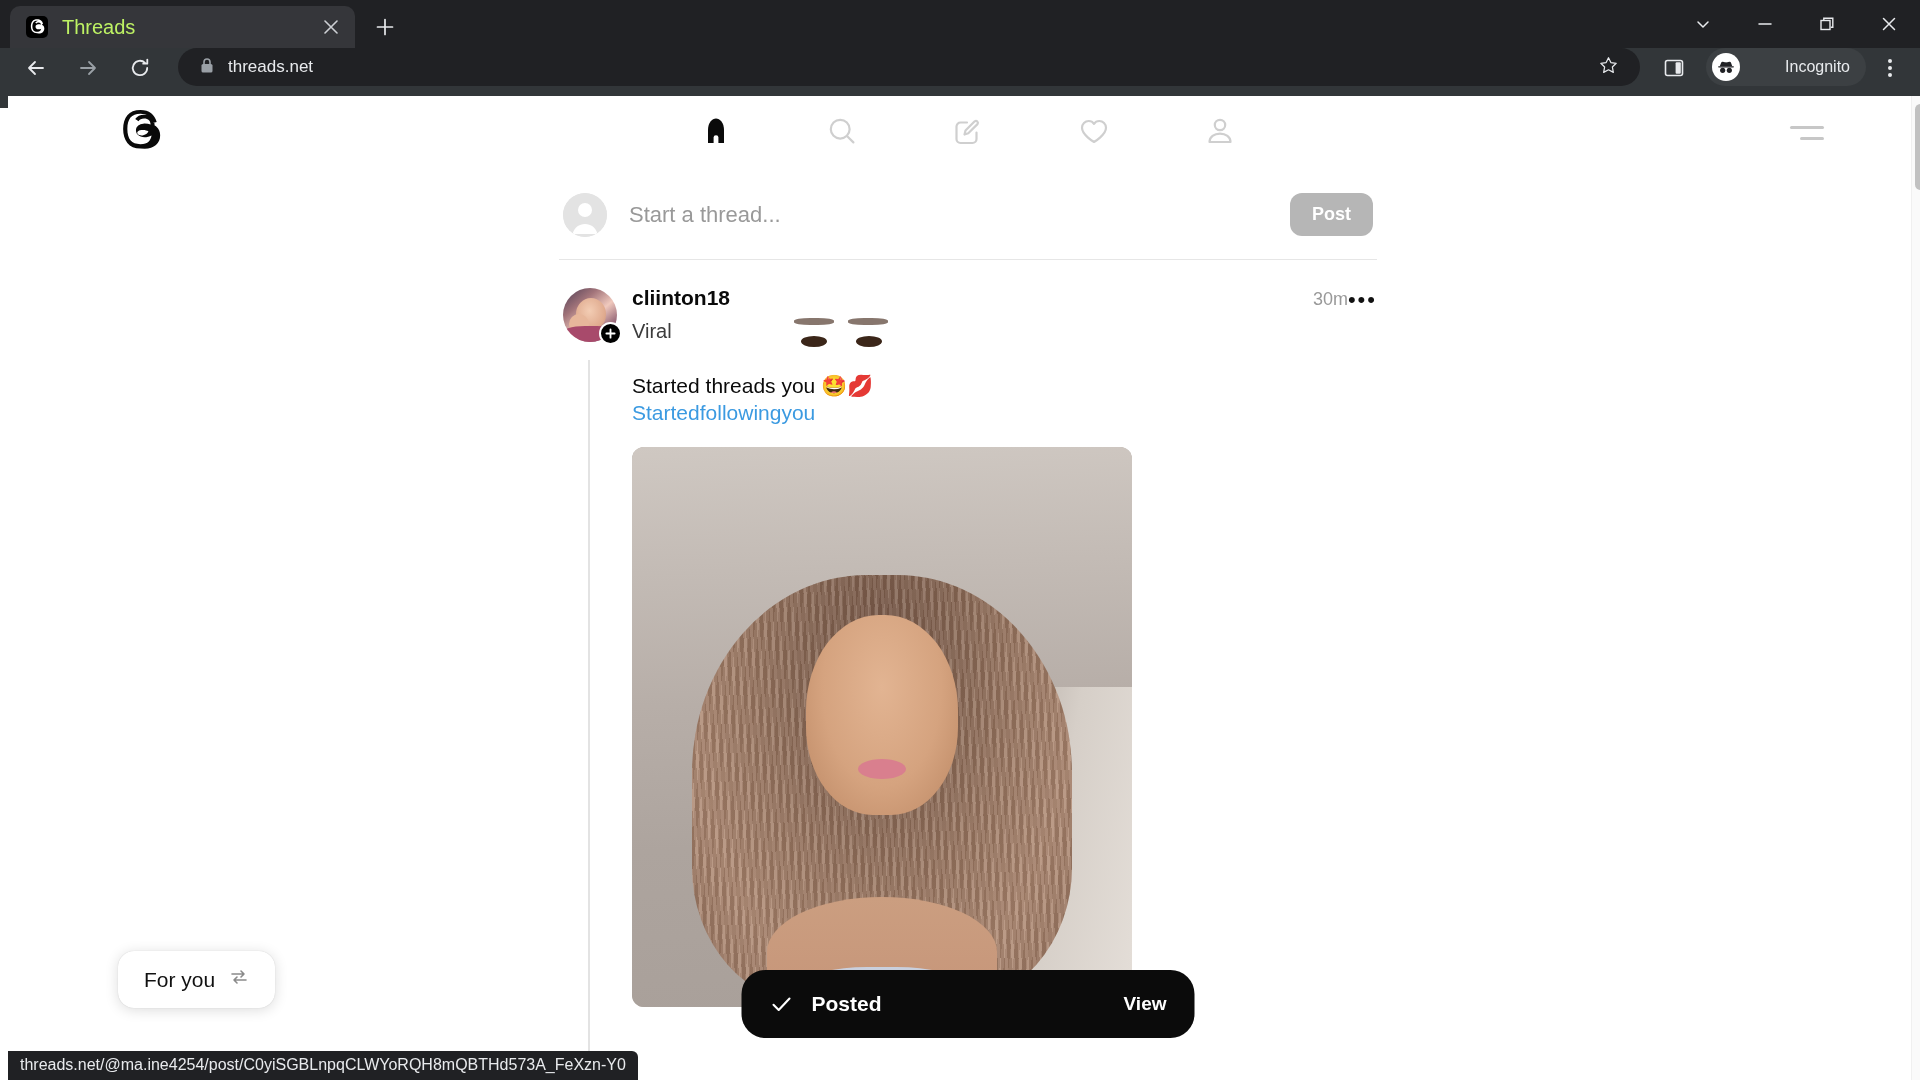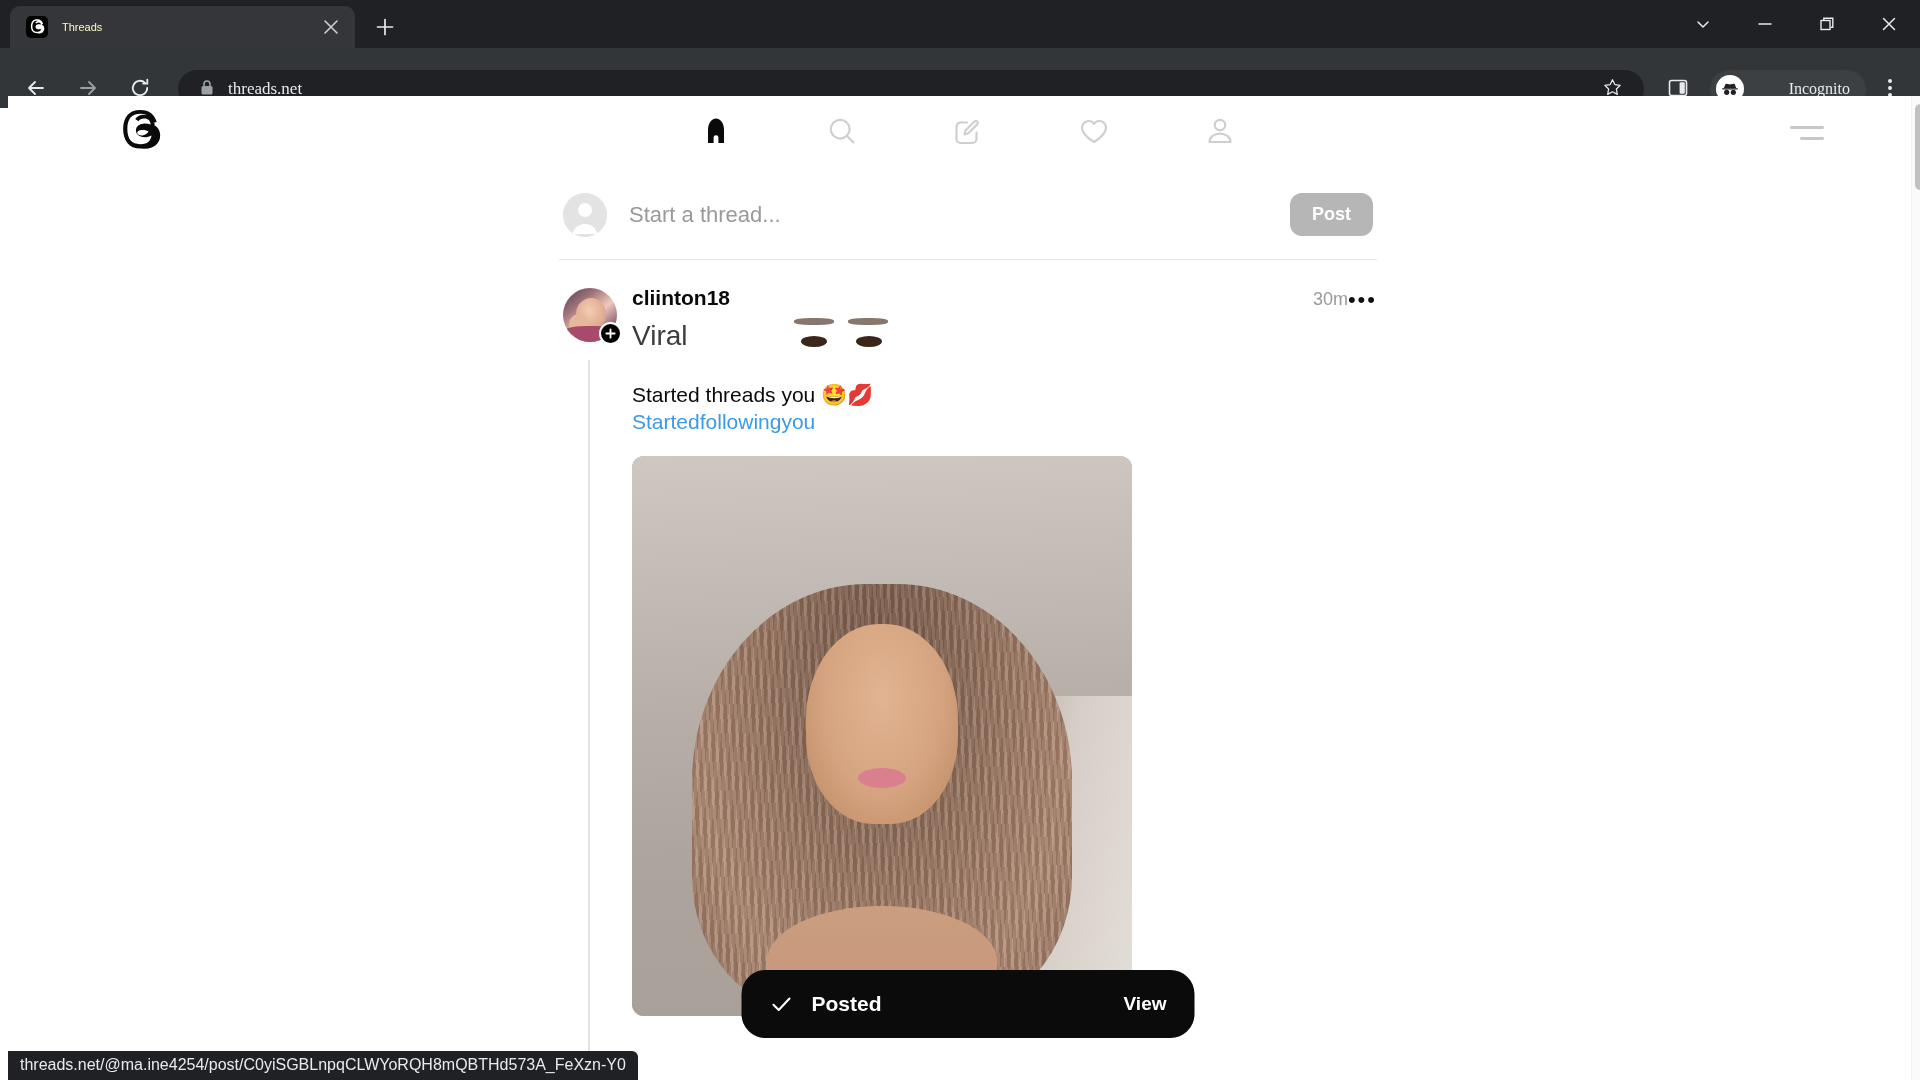--- a/index.html
+++ b/index.html
@@ -22,21 +22,21 @@
     background: #35363a; border-radius: 10px 10px 0 0;
     display: flex; align-items: center; padding: 0 10px 0 16px;
     position: relative;
   }
   .tab-favicon {
     width: 22px; height: 22px; border-radius: 5px; background: #000;
     display: flex; align-items: center; justify-content: center;
     flex: 0 0 auto; margin-right: 14px;
   }
   .tab-title {
-    color: #fef9c3; font-size: 11px; flex: 1 1 auto;
+    color: #bef264; font-size: 20px; flex: 1 1 auto;
     white-space: nowrap; overflow: hidden; text-overflow: ellipsis;
   }
   .tab-close {
     width: 28px; height: 28px; border-radius: 50%;
     display: flex; align-items: center; justify-content: center;
     color: #cdd0d4; font-size: 20px; line-height: 1;
   }
   .newtab {
     width: 40px; height: 40px; margin-left: 10px; margin-bottom: 1px;
     display: flex; align-items: center; justify-content: center;
@@ -47,23 +47,22 @@
     display: flex; align-items: center;
   }
   .winctl > div {
     width: 62px; height: 48px; display: flex;
     align-items: center; justify-content: center;
     color: #e8eaed;
   }
 
   .toolbar {
     height: 60px; background: #323639;
-    display: flex; align-items: flex-end; padding: 0 10px;
+    display: flex; align-items: flex-start; padding: 0 10px;
     position: relative;
-    font-family: Liberation Serif, serif;
   }
   .tb-icon {
     width: 40px; height: 40px; margin: 0 6px;
     display: flex; align-items: center; justify-content: center;
     color: #e8eaed; flex: 0 0 auto;
   }
   .tb-icon.dim { color: #9aa0a6; }
   .omnibox {
     flex: 1 1 auto; height: 38px; background: #202124;
     border-radius: 19px; display: flex; align-items: center;
@@ -186,21 +185,21 @@
   }
 
   .post-body { margin-left: 73px; position: relative; }
   .post-topline {
     display: flex; align-items: baseline; height: 28px;
   }
   .post-user { font-size: 21px; font-weight: 700; color: #0a0a0a; }
   .post-meta { margin-left: auto; display: flex; align-items: center; }
   .post-time { color: #999999; font-size: 18px; }
   .post-more { color: #111; font-size: 22px; letter-spacing: 2px; line-height: 0.5; }
-  .post-sub { font-size: 28px; color: #3c3c3c; margin-top: 6px; }
+  .post-sub { font-size: 20px; color: #3c3c3c; margin-top: 6px; }
 
   .post-text { font-size: 21px; color: #0a0a0a; margin-top: 30px; line-height: 1.25; }
   .post-text + .post-text { margin-top: 26px; }
   .post-link { font-size: 21px; color: #3b9ae1; margin-top: 2px; display: block; }
 
   .post-media {
     margin-top: 22px; width: 500px; height: 560px;
     border-radius: 12px; overflow: hidden; position: relative;
     background: #b4aca6;
   }
@@ -516,20 +515,29 @@
           </div>
         </div>
       </div>
     </div>
 
     <div class="media-brow l"></div>
     <div class="media-brow r"></div>
     <div class="media-eye l"></div>
     <div class="media-eye r"></div>
 
+    <div class="foryou">
+      <span class="foryou-label">For you</span>
+      <span class="foryou-icon">
+        <svg width="20" height="20" viewBox="0 0 20 20">
+          <path d="M3 7h12M12 4l3 3-3 3" stroke="#8a8a8a" stroke-width="1.6" fill="none" stroke-linecap="round" stroke-linejoin="round"></path>
+          <path d="M17 13H5M8 10l-3 3 3 3" stroke="#8a8a8a" stroke-width="1.6" fill="none" stroke-linecap="round" stroke-linejoin="round"></path>
+        </svg>
+      </span>
+    </div>
 
     <div class="toast">
       <span class="toast-check">
         <svg width="24" height="24" viewBox="0 0 24 24">
             <path d="M4 12.8l5.2 5.2L20 6.5" stroke="#ffffff" stroke-width="2.1" fill="none" stroke-linecap="round" stroke-linejoin="round"></path>
           </svg>
       </span>
       <span class="toast-msg">Posted</span>
       <span class="toast-action">View</span>
     </div>

